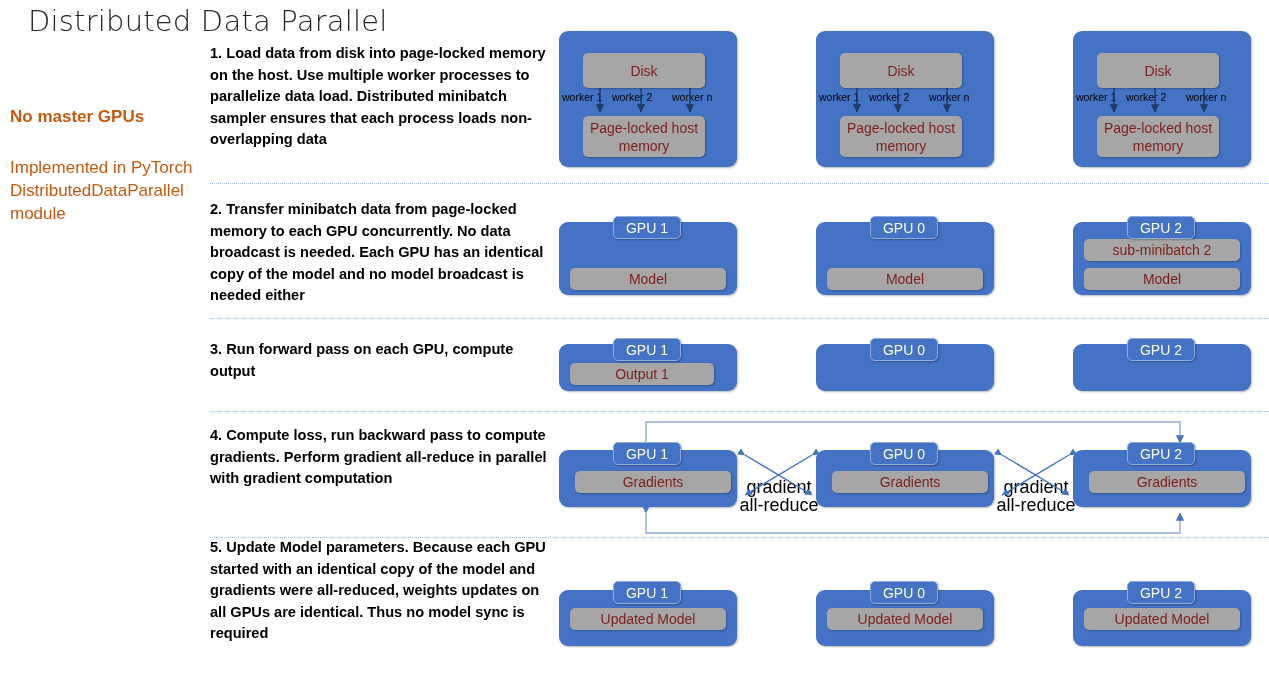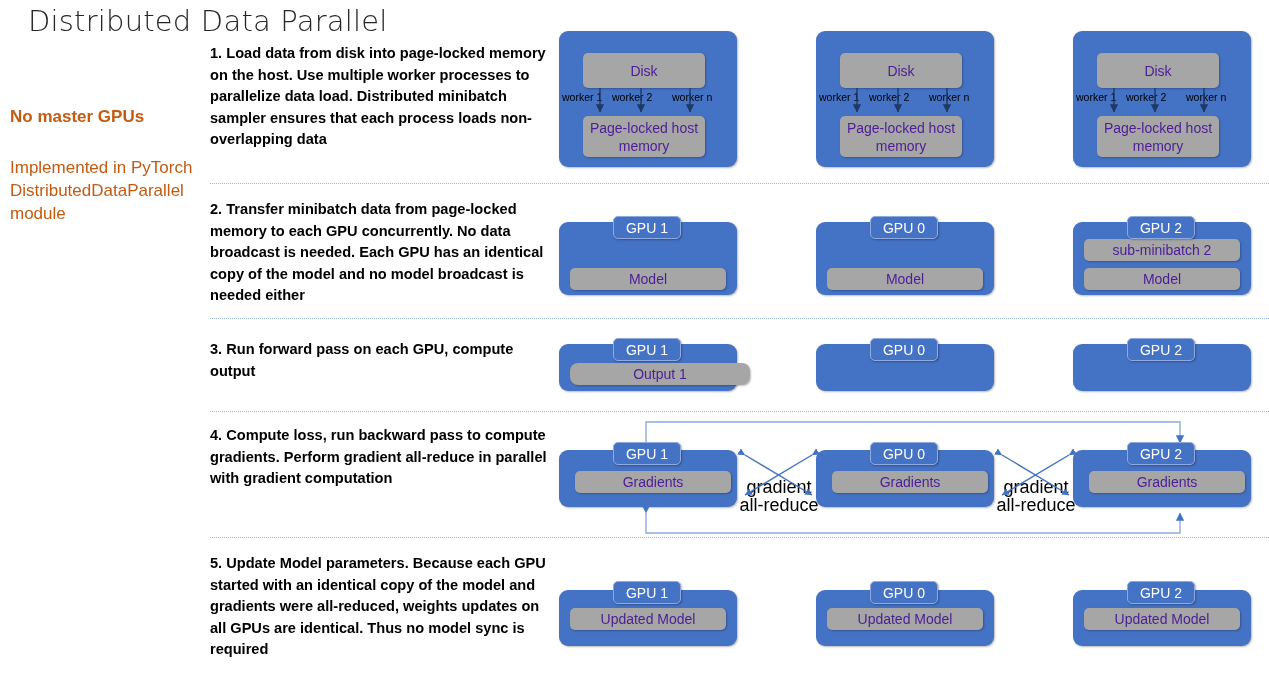--- a/index.html
+++ b/index.html
@@ -69,21 +69,21 @@
   .gpu-box {
     position: absolute;
     background: #4472C4;
     border-radius: 9px;
     box-shadow: 1px 1px 2px rgba(0,0,0,0.28);
   }
   .inner-box {
     position: absolute;
     background: #A6A6A6;
     border-radius: 5px;
-    color: #4c1d95;
+    color: #7f1d1d;
     font-size: 14px;
     display: flex;
     align-items: center;
     justify-content: center;
     text-align: center;
     line-height: 18px;
     box-shadow: 1px 1px 2px rgba(0,0,0,0.25);
     font-family: "Liberation Sans", sans-serif;
   }
   .gpu-tab {
@@ -125,21 +125,21 @@
 
 <div id="slide-title">Distributed Data Parallel</div>
 
 <div class="note" id="note-no-master">No master GPUs</div>
 <div class="note" id="note-impl">Implemented in PyTorch DistributedDataParallel module</div>
 
 <div class="step-text" style="top:43px;">1. Load data from disk into page-locked memory on the host. Use multiple worker processes to parallelize data load. Distributed minibatch sampler ensures that each process loads non-overlapping data</div>
 <div class="step-text" style="top:199px;">2. Transfer minibatch data from page-locked memory  to each GPU concurrently. No data broadcast is needed. Each GPU has an identical copy of the model and no model broadcast is needed either</div>
 <div class="step-text" style="top:339px;">3. Run forward pass on each GPU, compute output</div>
 <div class="step-text" style="top:425px;">4. Compute loss, run backward pass to compute gradients. Perform gradient all-reduce in parallel with gradient computation</div>
-<div class="step-text" style="top:553px;">5. Update Model parameters. Because each GPU started with an identical copy of the model and gradients were all-reduced, weights updates on all GPUs are identical. Thus no model sync is required</div>
+<div class="step-text" style="top:537px;">5. Update Model parameters. Because each GPU started with an identical copy of the model and gradients were all-reduced, weights updates on all GPUs are identical. Thus no model sync is required</div>
 
 <div class="separator" style="top:183px;"></div>
 <div class="separator" style="top:318px;"></div>
 <div class="separator" style="top:411px;"></div>
 <div class="separator" style="top:537px;"></div>
 
 <div id="diagram">
 
   <div class="gpu-box" style="left:559px; top:31px; width:178px; height:136px;"></div>
   <div class="inner-box" style="left:583px; top:53px; width:122px; height:35px;">Disk</div>
@@ -170,21 +170,21 @@
   <div class="gpu-tab" style="left:870px; top:216px; width:66px;">GPU 0</div>
   <div class="inner-box" style="left:827px; top:268px; width:156px; height:22px;">Model</div>
 
   <div class="gpu-box" style="left:1073px; top:222px; width:178px; height:73px;"></div>
   <div class="gpu-tab" style="left:1127px; top:216px; width:66px;">GPU 2</div>
   <div class="inner-box" style="left:1084px; top:239px; width:156px; height:22px;">sub-minibatch 2</div>
   <div class="inner-box" style="left:1084px; top:268px; width:156px; height:22px;">Model</div>
 
   <div class="gpu-box" style="left:559px; top:344px; width:178px; height:47px;"></div>
   <div class="gpu-tab" style="left:613px; top:338px; width:66px;">GPU 1</div>
-  <div class="inner-box" style="left:570px; top:363px; width:180px; height:22px;border-radius:8px;">Output 1</div>
+  <div class="inner-box" style="left:570px; top:363px; width:144px; height:22px;">Output 1</div>
 
   <div class="gpu-box" style="left:816px; top:344px; width:178px; height:47px;"></div>
   <div class="gpu-tab" style="left:870px; top:338px; width:66px;">GPU 0</div>
 
   <div class="gpu-box" style="left:1073px; top:344px; width:178px; height:47px;"></div>
   <div class="gpu-tab" style="left:1127px; top:338px; width:66px;">GPU 2</div>
 
   <div class="gpu-box" style="left:559px; top:450px; width:178px; height:57px;"></div>
   <div class="gpu-tab" style="left:613px; top:442px; width:66px;">GPU 1</div>
   <div class="inner-box" style="left:575px; top:471px; width:156px; height:22px;">Gradients</div>

